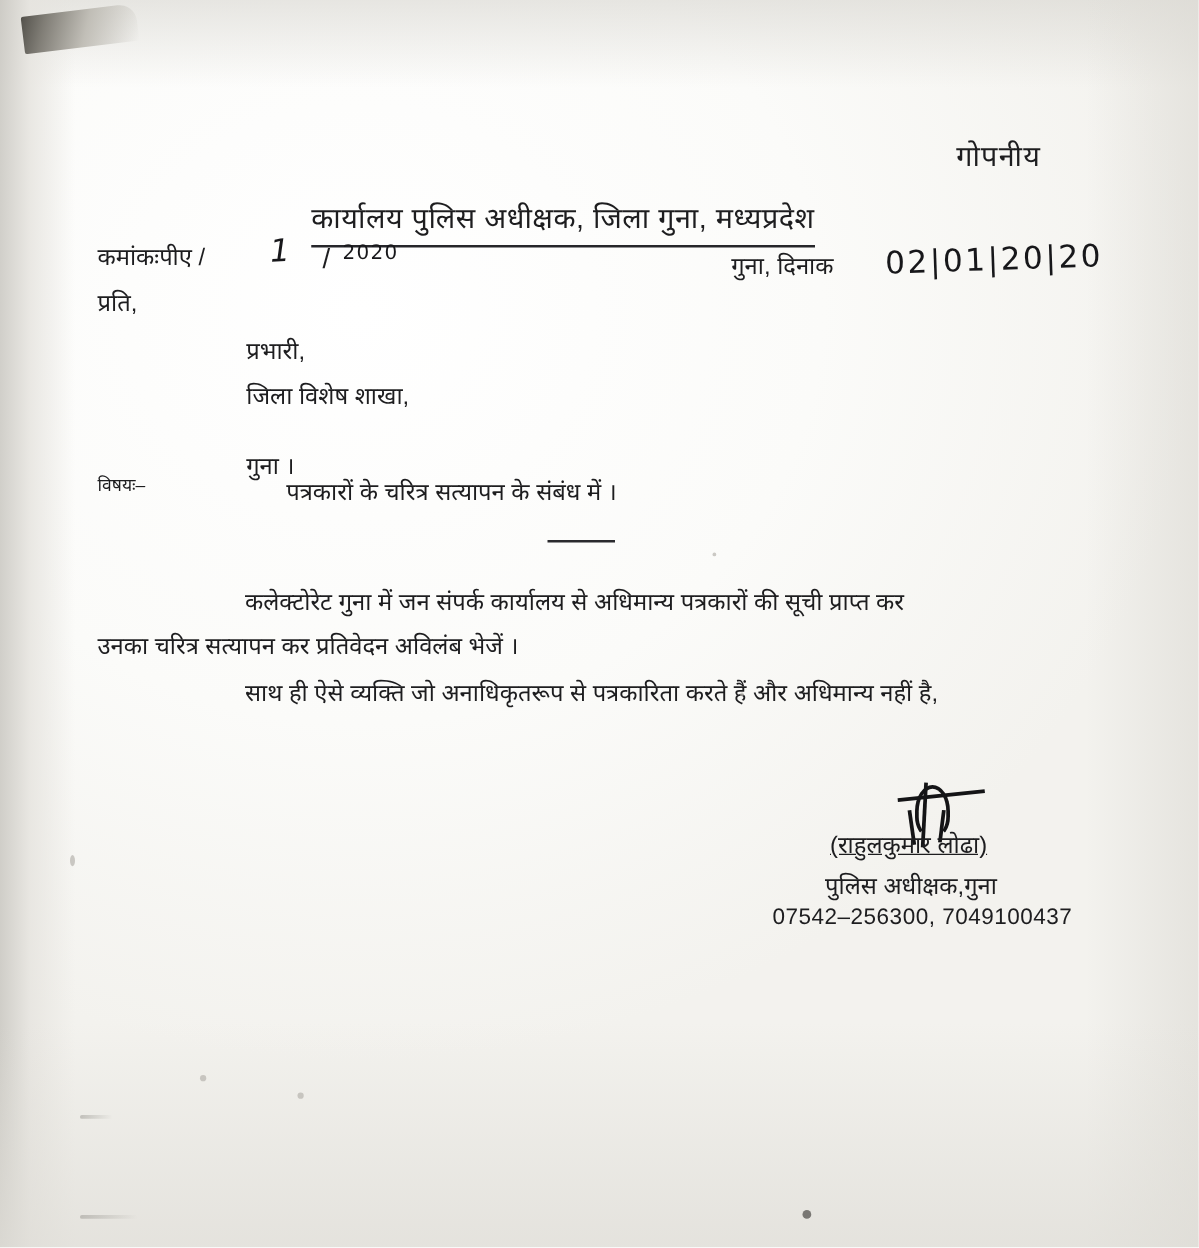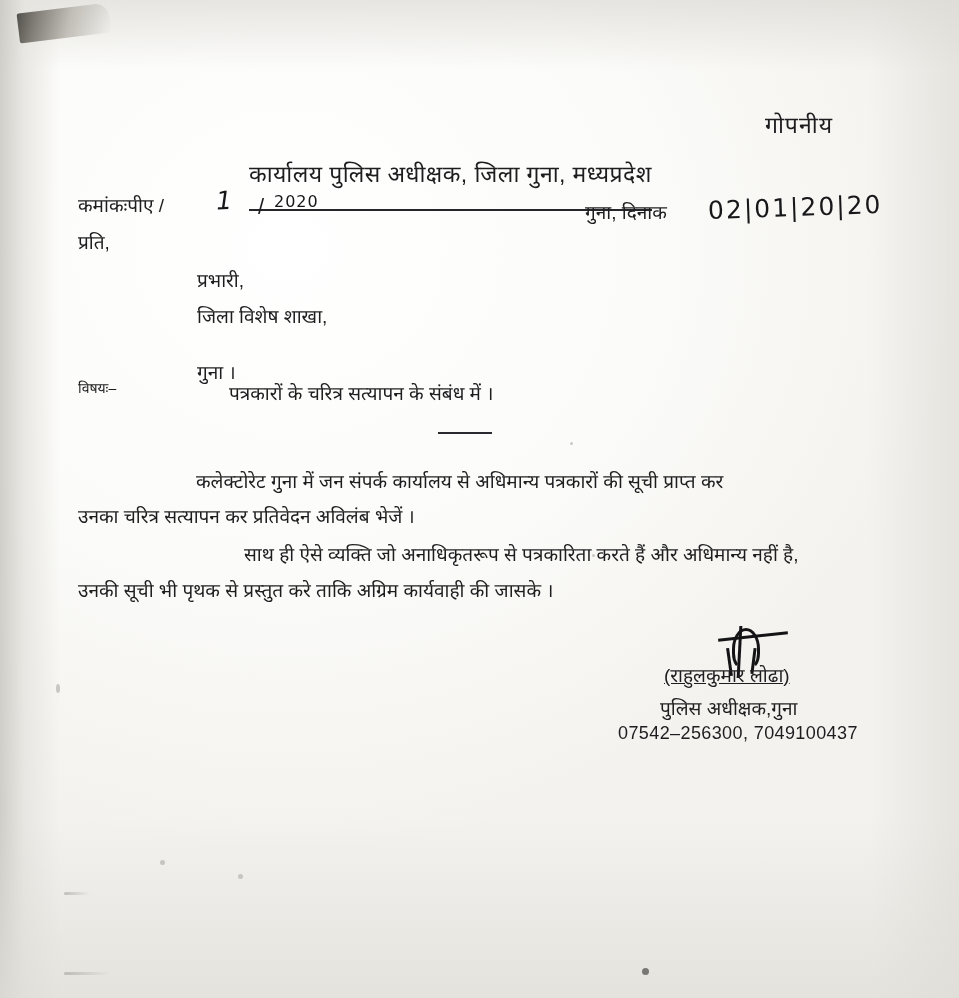--- a/index.html
+++ b/index.html
@@ -67,21 +67,21 @@
     white-space: nowrap;
     font-family: "Liberation Sans", sans-serif;
   }
   .hand {
     font-family: "DejaVu Sans", sans-serif;
     color: #17171a;
     letter-spacing: .5px;
   }
   .underline {
     border-bottom: 2px solid #26262a;
-    padding-bottom: 20px;
+    padding-bottom: 7px;
   }
 
   #confidential { right: 126px; top: 108px; font-size: 23px; letter-spacing: 1px; }
   #office-title { left: 249px; top: 157px; font-size: 23px; letter-spacing: .4px; }
   #ref-label { left: 78px; top: 192px; font-size: 19px; }
   #ref-number { left: 216px; top: 186px; font-size: 25px; font-style: italic; transform: rotate(-3deg); }
   #ref-slash { left: 258px; top: 194px; font-size: 22px; }
   #ref-year { left: 274px; top: 192px; font-size: 16px; letter-spacing: 1px; }
   #place-date { left: 585px; top: 199px; font-size: 19px; }
   #date-value { left: 708px; top: 193px; font-size: 25px; letter-spacing: 2px; transform: rotate(-2deg); }
@@ -92,21 +92,21 @@
   #subject-label { left: 78px; top: 378px; font-size: 14px; }
   #subject-text { left: 197px; top: 380px; font-size: 19px; margin-left: 32px; }
   #divider {
     position: absolute;
     left: 438px; top: 432px;
     width: 54px; height: 0;
     border-top: 2px solid #2a2a2e;
   }
   #para1-l1 { left: 196px; top: 468px; font-size: 19px; }
   #para1-l2 { left: 78px; top: 503px; font-size: 19px; }
-  #para2-l1 { left: 196px; top: 541px; font-size: 19px; margin-left: 48px; }
+  #para2-l1 { left: 196px; top: 541px; font-size: 19px; }
   #para2-l2 { left: 78px; top: 577px; font-size: 19px; }
 
   
   .signature {
     position: absolute;
     left: 700px; top: 608px;
     width: 110px; height: 70px;
   }
   .sig-stroke-1 {
     position: absolute;
@@ -193,21 +193,20 @@
 
   <div class="txt" id="subject-label">विषयः–</div>
   <div class="txt" id="subject-text">पत्रकारों के चरित्र सत्यापन के संबंध में ।</div>
 
   <div id="divider"></div>
 
   <div class="txt" id="para1-l2">उनका चरित्र सत्यापन कर प्रतिवेदन अविलंब भेजें ।</div>
   <div class="txt" id="para1-l1">कलेक्टोरेट गुना में जन संपर्क कार्यालय से अधिमान्य पत्रकारों की सूची प्राप्त कर</div>
 
   <div class="txt" id="para2-l1">साथ ही ऐसे व्यक्ति जो अनाधिकृतरूप से पत्रकारिता करते हैं और अधिमान्य नहीं है,</div>
-  <div class="txt" id="para2-l2">उनकी सूची भी पृथक से प्रस्तुत करे ताकि अग्रिम कार्यवाही की जासके ।</div>
 
   <div class="signature">
     <div class="sig-stroke-1"></div>
     <div class="sig-stroke-3"></div>
     <div class="sig-stroke-2"></div>
     <div class="sig-stroke-4"></div>
     <div class="sig-stroke-5"></div>
   </div>
 
   <div class="txt" id="sign-name">(राहुलकुमार लोढा)</div>

